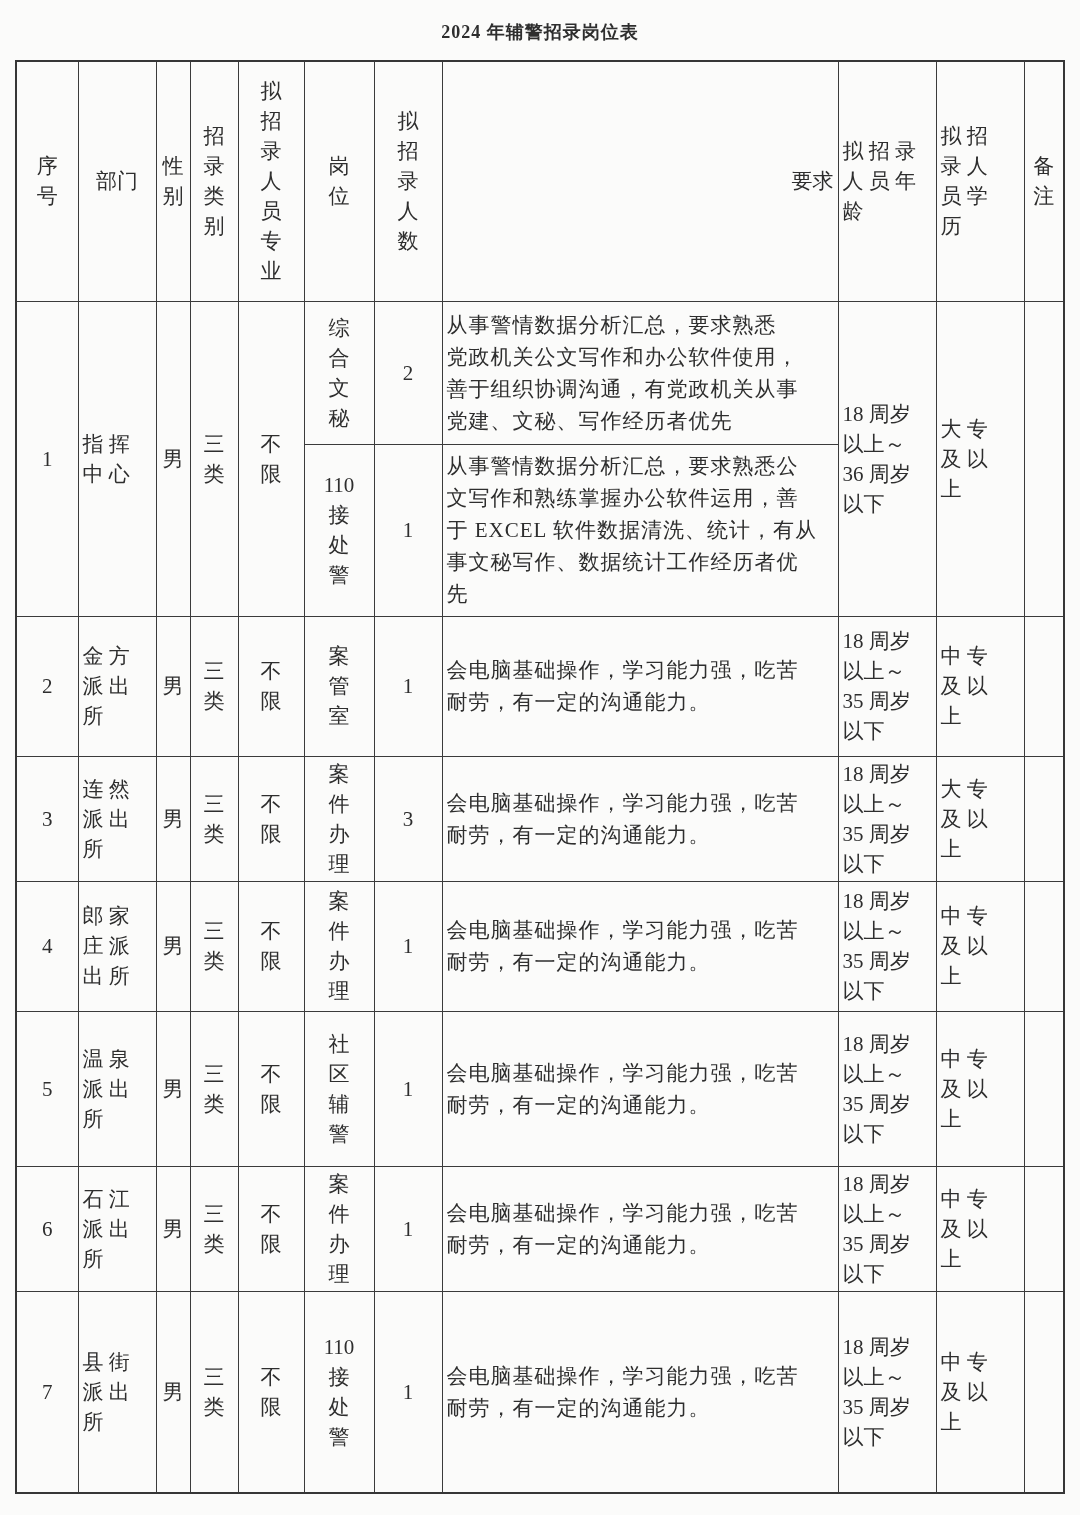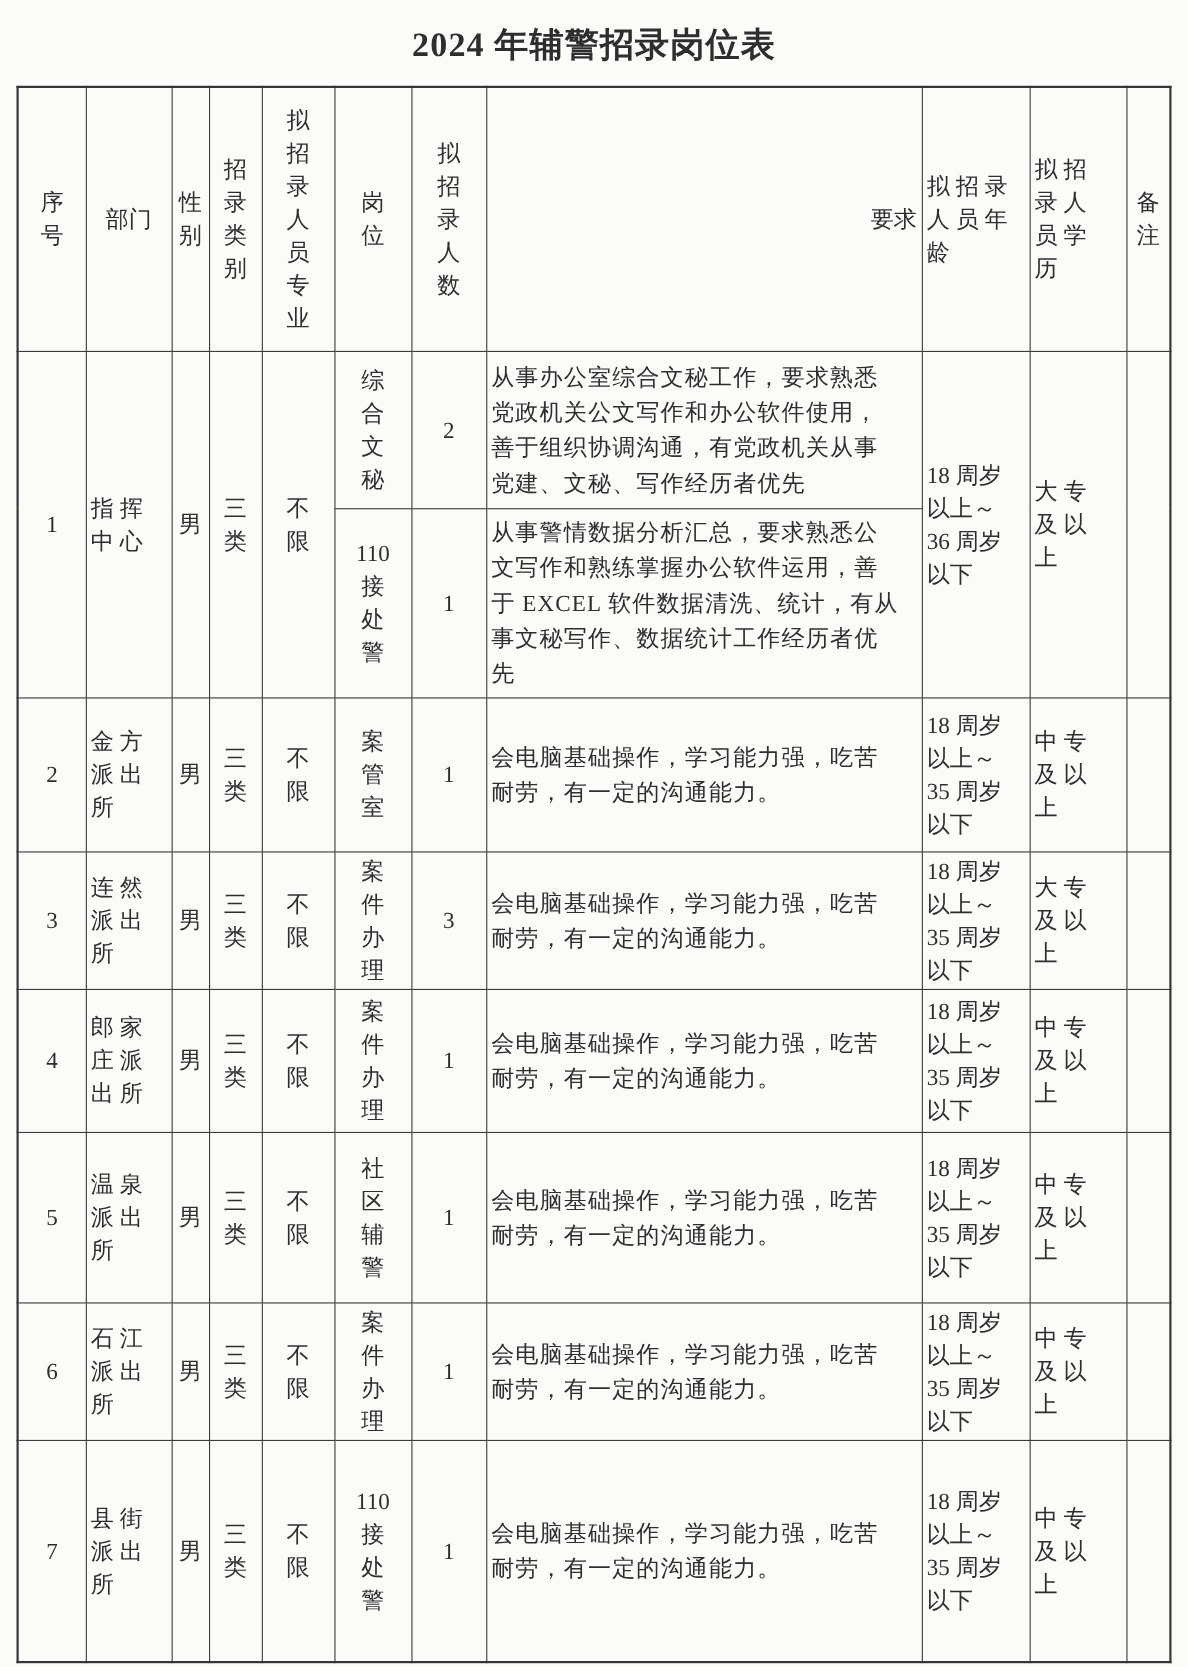--- a/index.html
+++ b/index.html
@@ -5,21 +5,21 @@
   html,body{margin:0;padding:0;}
   body{
     width:1080px;height:1515px;
     background:#fbfbfa;
     font-family:"Liberation Serif","DejaVu Serif",serif;
     color:#2e2e2e;
   }
   .page{width:1080px;height:1515px;overflow:hidden;}
   .title{
     text-align:center;
-    font-size:31px;
+    font-size:18px;
     font-weight:bold;
     letter-spacing:1px;
     margin:20px 0 16px 0;
   }
   table.tbl{
     border-collapse:collapse;
     table-layout:fixed;
     width:1048px;
     margin:0 auto;
     border:2px solid #363636;
@@ -126,21 +126,21 @@
         <td class="c" rowspan="2">男</td>
         <td class="c" rowspan="2">三
 类</td>
         <td class="c" rowspan="2">不
 限</td>
         <td class="c">综
 合
 文
 秘</td>
         <td class="c">2</td>
-        <td class="req">从事办公室综合文秘工作，要求熟悉
+        <td class="req">从事警情数据分析汇总，要求熟悉
 党政机关公文写作和办公软件使用，
 善于组织协调沟通，有党政机关从事
 党建、文秘、写作经历者优先</td>
         <td class="lft" rowspan="2">18 周岁
 以上～
 36 周岁
 以下</td>
         <td class="lft" rowspan="2">大 专
 及 以
 上</td>

